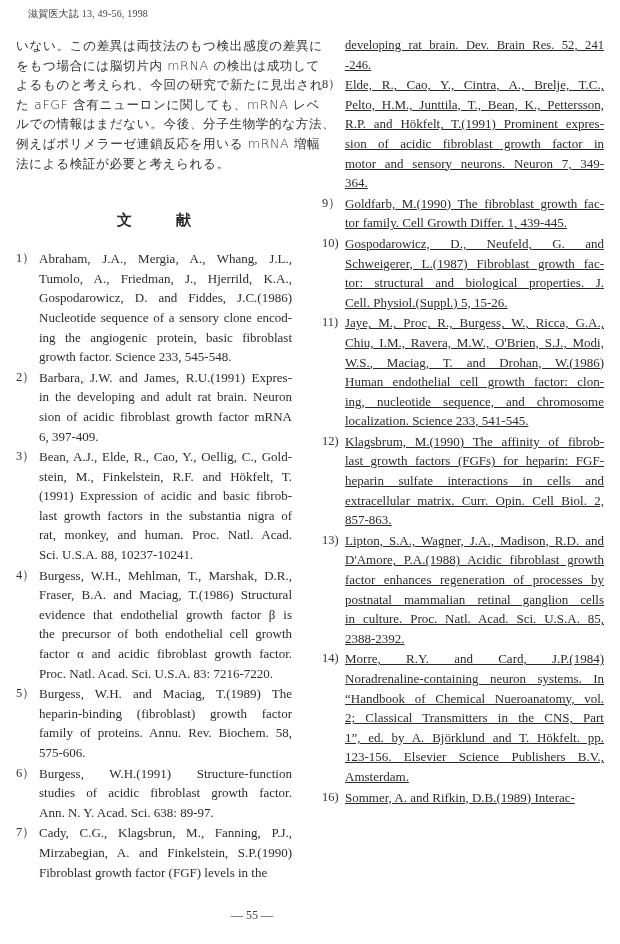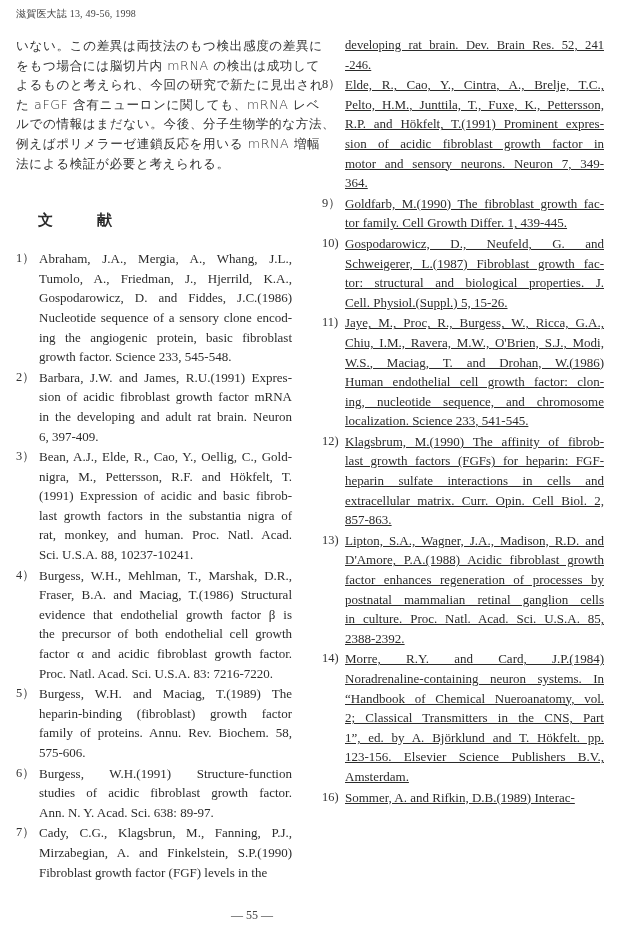--- a/index.html
+++ b/index.html
@@ -1,26 +1,26 @@
 <!DOCTYPE html>
 <html><head>
 <meta charset="utf-8">
 <style>
   html, body { margin:0; padding:0; background:#fff; }
   body { width:620px; height:944px; position:relative; overflow:hidden;
          font-family:"DejaVu Serif","Liberation Serif",serif; color:#2a2a2a; }
-  .header { position:absolute; left:16px; top:7px; font-size:10px; color:#444;
+  .header { position:absolute; left:28px; top:7px; font-size:10px; color:#444;
             font-family:"Liberation Serif",serif; letter-spacing:0.2px; }
   .col { position:absolute; top:36px; }
   .left { left:16px; width:276px; }
   .right { left:322px; width:282px;text-decoration:underline; }
   .jp { font-size:12.6px; line-height:19.6px; letter-spacing:0.6px; text-align:justify;
         font-family:"DejaVu Sans",sans-serif; font-weight:300; color:#333; }
   .jp .line { display:block; white-space:nowrap; }
-  .section-title { text-align:left; font-size:15px; font-weight:bold; margin-top:38px; margin-bottom:19px;
+  .section-title { text-align:center; font-size:15px; font-weight:bold; margin-top:38px; margin-bottom:19px;
                    font-family:"DejaVu Sans",sans-serif; letter-spacing:0; word-spacing:0; }
   .section-title span { display:inline-block; margin:0 22px; }
   .ref { position:relative; padding-left:23px; margin-bottom:1px; }
   .ref .num { position:absolute; left:0; top:0; font-size:12.4px; line-height:19.6px;
               font-family:"Liberation Serif",serif; color:#333; }
   .ref .txt { font-size:13px; line-height:19.6px; text-align:justify; text-align-last:left;
               font-family:"Liberation Serif",serif; color:#2c2c2c; }
   .ref .txt .l { display:block; text-align:justify; text-align-last:justify; white-space:nowrap; }
   .ref .txt .l.last { text-align-last:left; }
   .cont { padding-left:23px; }
@@ -60,30 +60,30 @@
           <span class="l">Gospodarowicz, D. and Fiddes, J.C.(1986)</span>
           <span class="l">Nucleotide sequence of a sensory clone encod-</span>
           <span class="l">ing the angiogenic protein, basic fibroblast</span>
           <span class="l last">growth factor. Science 233, 545-548.</span>
         </div>
       </div>
       <div class="ref">
         <span class="num">2）</span>
         <div class="txt">
           <span class="l">Barbara, J.W. and James, R.U.(1991) Expres-</span>
+          <span class="l">in the developing and adult rat brain. Neuron</span>
           <span class="l">sion of acidic fibroblast growth factor mRNA</span>
-          <span class="l">in the developing and adult rat brain. Neuron</span>
           <span class="l last">6, 397-409.</span>
         </div>
       </div>
       <div class="ref">
         <span class="num">3）</span>
         <div class="txt">
           <span class="l">Bean, A.J., Elde, R., Cao, Y., Oellig, C., Gold-</span>
-          <span class="l">nigra, M., Pettersson, R.F. and Hökfelt, T.</span>
+          <span class="l">stein, M., Finkelstein, R.F. and Hökfelt, T.</span>
           <span class="l">(1991) Expression of acidic and basic fibrob-</span>
           <span class="l">last growth factors in the substantia nigra of</span>
           <span class="l">rat, monkey, and human. Proc. Natl. Acad.</span>
           <span class="l last">Sci. U.S.A. 88, 10237-10241.</span>
         </div>
       </div>
       <div class="ref">
         <span class="num">4）</span>
         <div class="txt">
           <span class="l">Burgess, W.H., Mehlman, T., Marshak, D.R.,</span>
@@ -127,21 +127,21 @@
     <div class="txt">
       <span class="l">developing rat brain. Dev. Brain Res. 52, 241</span>
       <span class="l last">-246.</span>
     </div>
   </div>
   <div id="refs-right">
       <div class="ref">
         <span class="num">8）</span>
         <div class="txt">
           <span class="l">Elde, R., Cao, Y., Cintra, A., Brelje, T.C.,</span>
-          <span class="l">Pelto, H.M., Junttila, T., Fuxe, K., Pettersson,</span>
+          <span class="l">Pelto, H.M., Junttila, T., Bean, K., Pettersson,</span>
           <span class="l">R.P. and Hökfelt, T.(1991) Prominent expres-</span>
           <span class="l">sion of acidic fibroblast growth factor in</span>
           <span class="l">motor and sensory neurons. Neuron 7, 349-</span>
           <span class="l last">364.</span>
         </div>
       </div>
       <div class="ref">
         <span class="num">9）</span>
         <div class="txt">
           <span class="l">Goldfarb, M.(1990) The fibroblast growth fac-</span>

